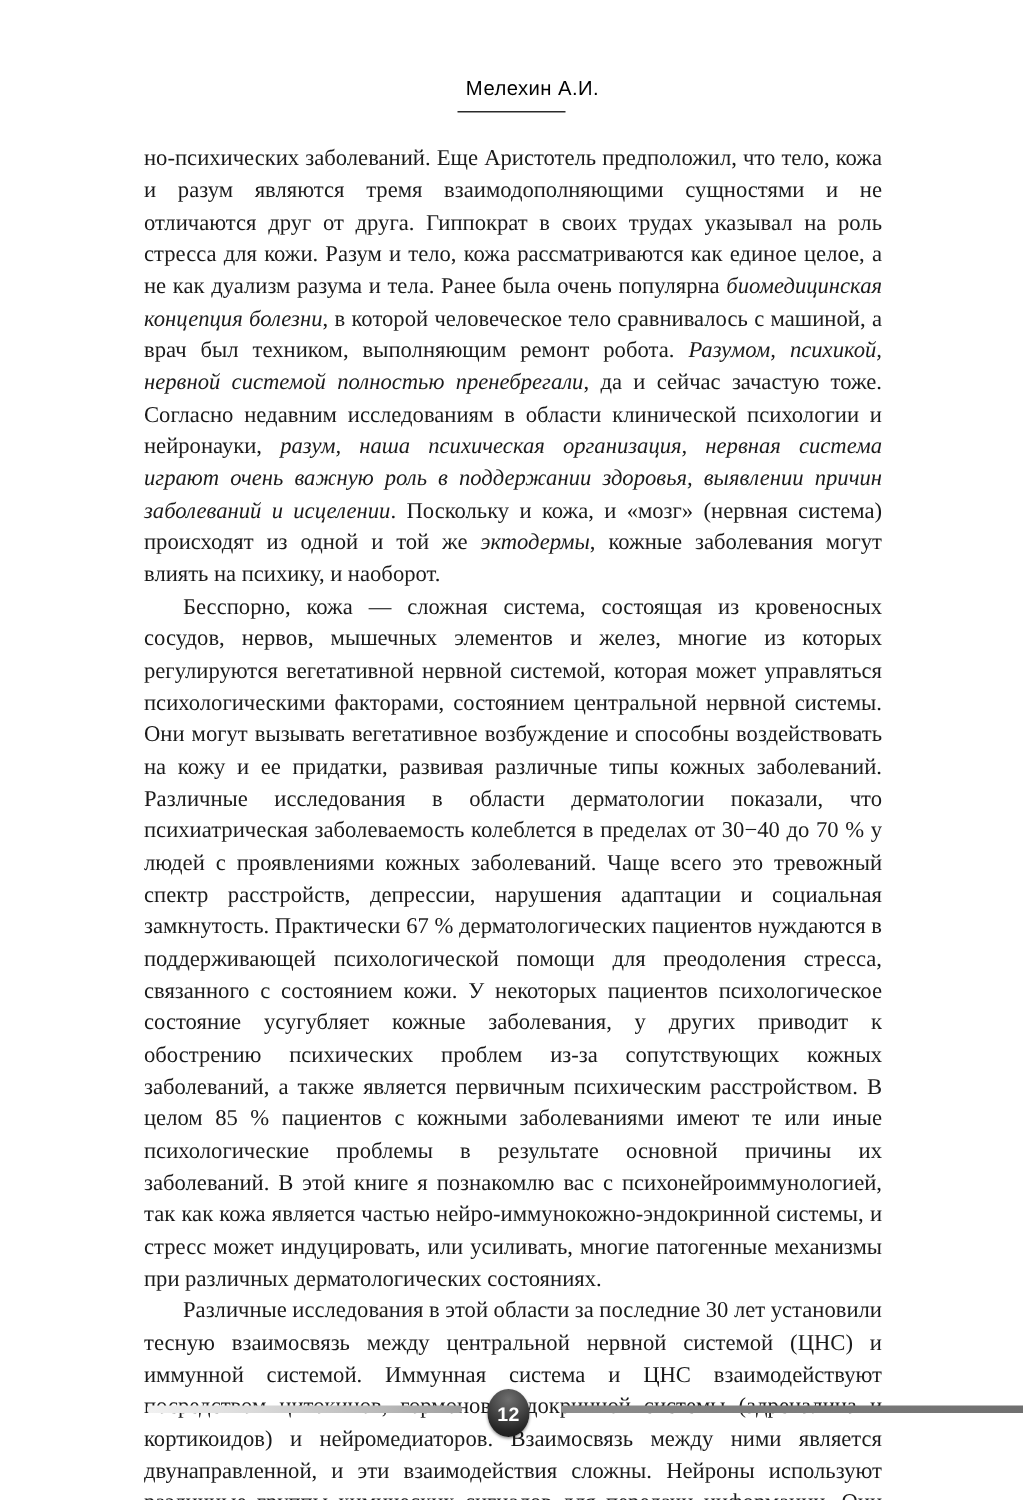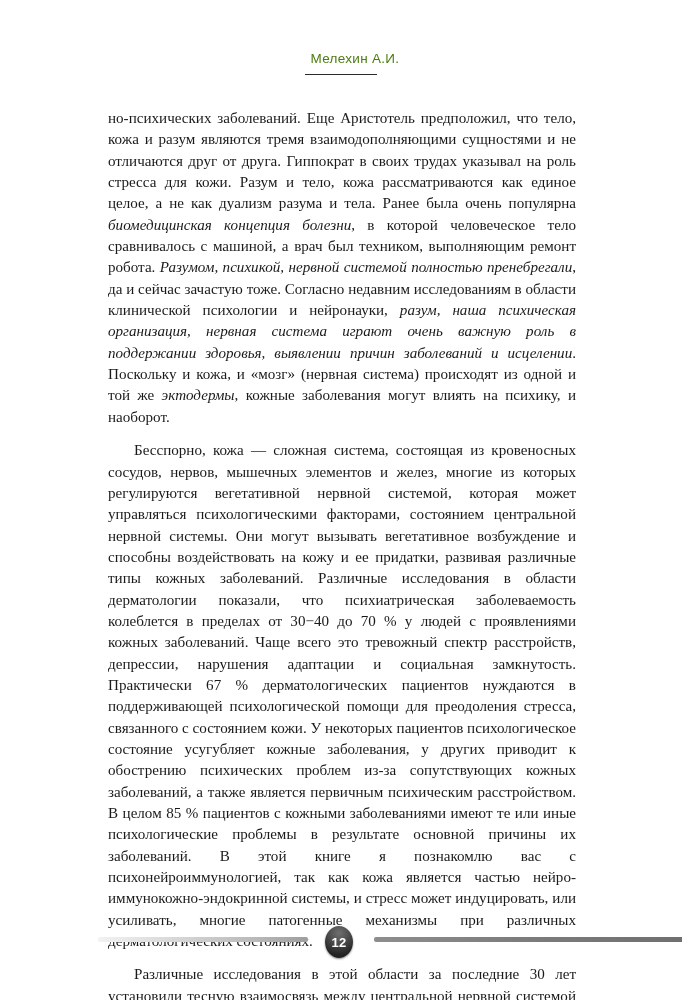--- a/index.html
+++ b/index.html
@@ -23,40 +23,40 @@
     position: absolute;
     top: 52px;
     left: 0;
     width: 682px;
     text-align: center;
   }
   .running-head-title {
     font-family: "Liberation Sans", "DejaVu Sans", sans-serif;
     font-size: 13.5px;
     letter-spacing: 0.3px;
-    color: #4d7c0f;
+    color: #000000;
     line-height: 1.1;
     padding-left: 28px;
   }
   .running-head-rule {
     width: 72px;
     height: 1px;
     background: #2a2a2a;
     margin: 7px auto 0 auto;
   }
 
   
   .column {
     position: absolute;
     top: 96px;
     left: 96px;
     width: 492px;
   }
   p.body-text {
-    margin: 12px;
+    margin: 0;
     font-size: 15.1px;
     line-height: 21.35px;
     text-align: justify;
     text-justify: inter-word;
     text-indent: 26px;
     hyphens: auto;
     -webkit-hyphens: auto;
     word-spacing: -0.1px;
   }
   p.body-text.no-indent {

